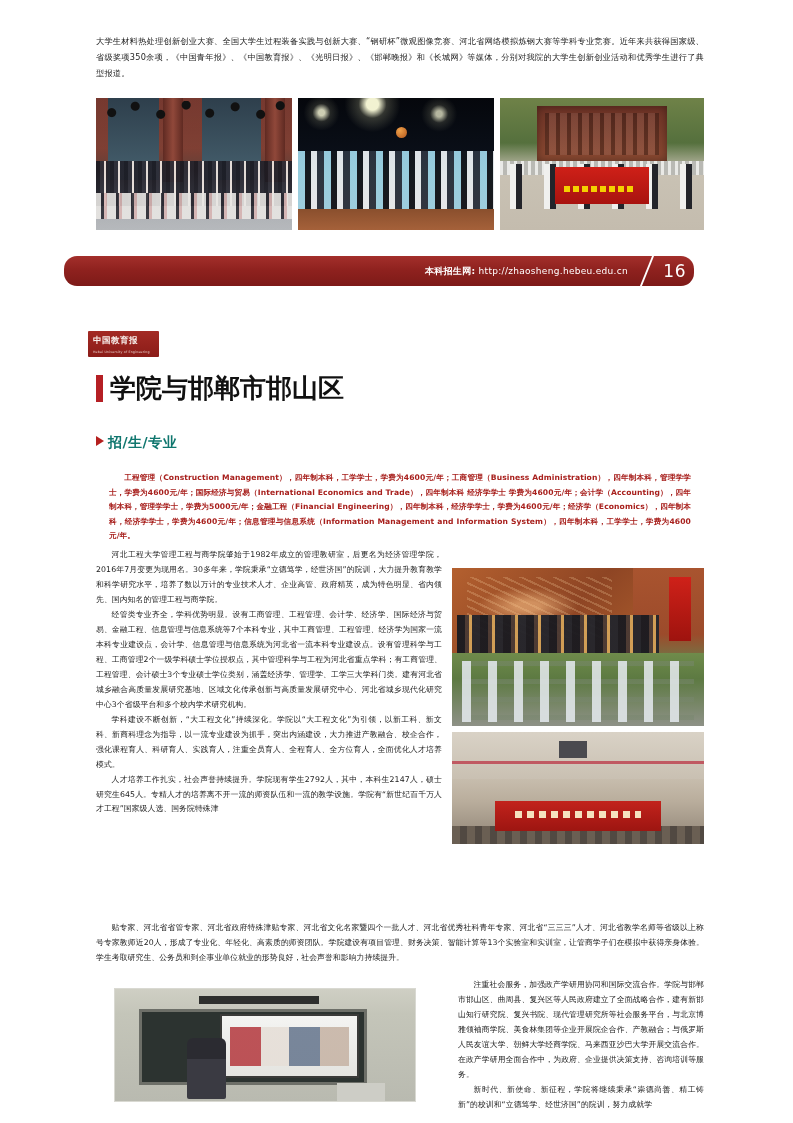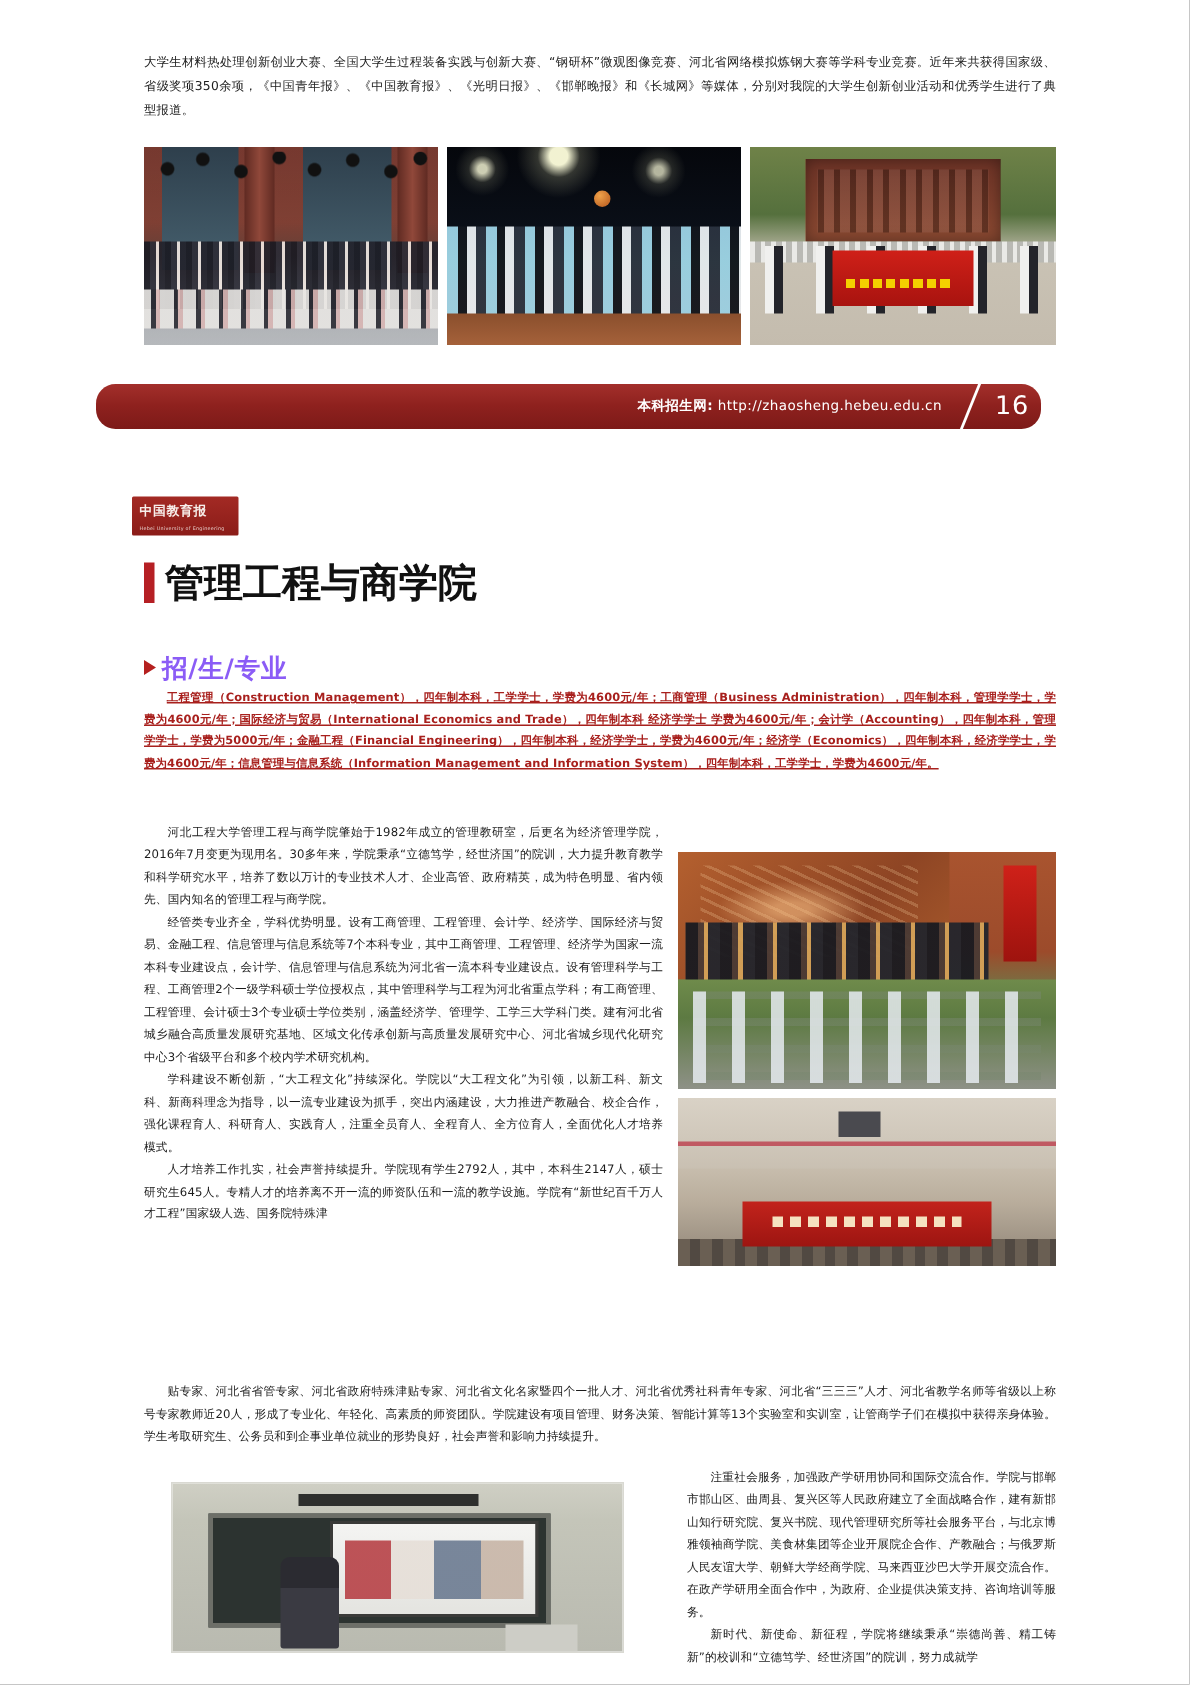--- a/index.html
+++ b/index.html
@@ -261,22 +261,22 @@
   }
   .dept-head .en-title .plus {
     color: #b51f24;
     font-weight: bold;
   }
 
   .sec-title {
     position: absolute;
     left: 96px;
     top: 434px;
-    color: #8b5cf6;
-    font-size: 17px;
+    color: #0f766e;
+    font-size: 14px;
     font-weight: bold;
     letter-spacing: .5px;
     white-space: nowrap;
   }
   .sec-title .tri {
     display: inline-block;
     width: 0; height: 0;
     border-left: 8px solid #b5201f;
     border-top: 5px solid transparent;
     border-bottom: 5px solid transparent;
@@ -290,21 +290,21 @@
     left: 96px;
     top: 458px;
     width: 608px;
     color: #a8201d;
     font-size: 7.6px;
     line-height: 1.92;
     text-align: justify;
     letter-spacing: .1px;
     font-weight: bold;
   }
-  .majors p { margin: 0; text-indent: 2em; text-decoration: underline; }
+  .majors p { margin: 13px; text-indent: 2em; }
   .majors p + p { margin-top: 1px; }
 
   
   .body-left {
     position: absolute;
     left: 96px;
     top: 548px;
     width: 346px;
     font-size: 7.8px;
     line-height: 1.92;
@@ -490,21 +490,21 @@
     <div class="pageno">16</div>
   </div>
 
   <div class="uni-logo">
     <div class="cn-name">中国教育报</div>
     <div class="en-name">Hebei University of Engineering</div>
   </div>
 
   <div class="dept-head">
     <div class="redbar"></div>
-    <div class="cn-title">管理工程与商学院</div>
+    <div class="cn-title">学院与邯郸市邯山区</div>
   </div>
 
   <div class="sec-title">
     <span class="tri"></span><span>招/生/专业</span>
   </div>
 
   <div class="majors">
     <p>工程管理（Construction Management），四年制本科，工学学士，学费为4600元/年；工商管理（Business Administration），四年制本科，管理学学士，学费为4600元/年；国际经济与贸易（International Economics and Trade），四年制本科 经济学学士 学费为4600元/年；会计学（Accounting），四年制本科，管理学学士，学费为5000元/年；金融工程（Financial Engineering），四年制本科，经济学学士，学费为4600元/年；经济学（Economics），四年制本科，经济学学士，学费为4600元/年；信息管理与信息系统（Information Management and Information System），四年制本科，工学学士，学费为4600元/年。</p>
   </div>
 

